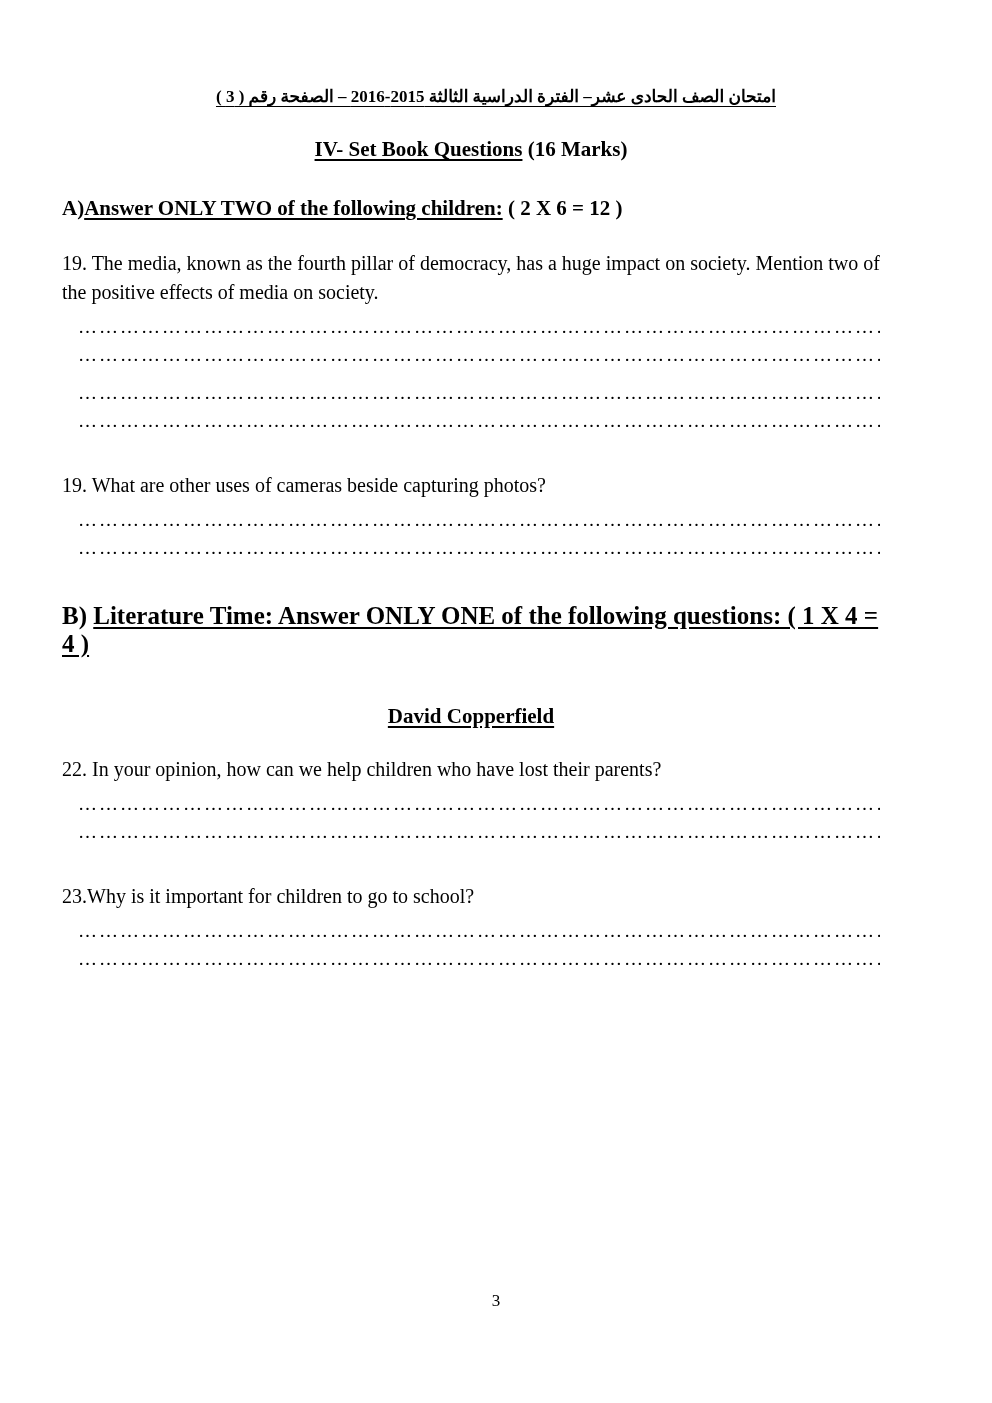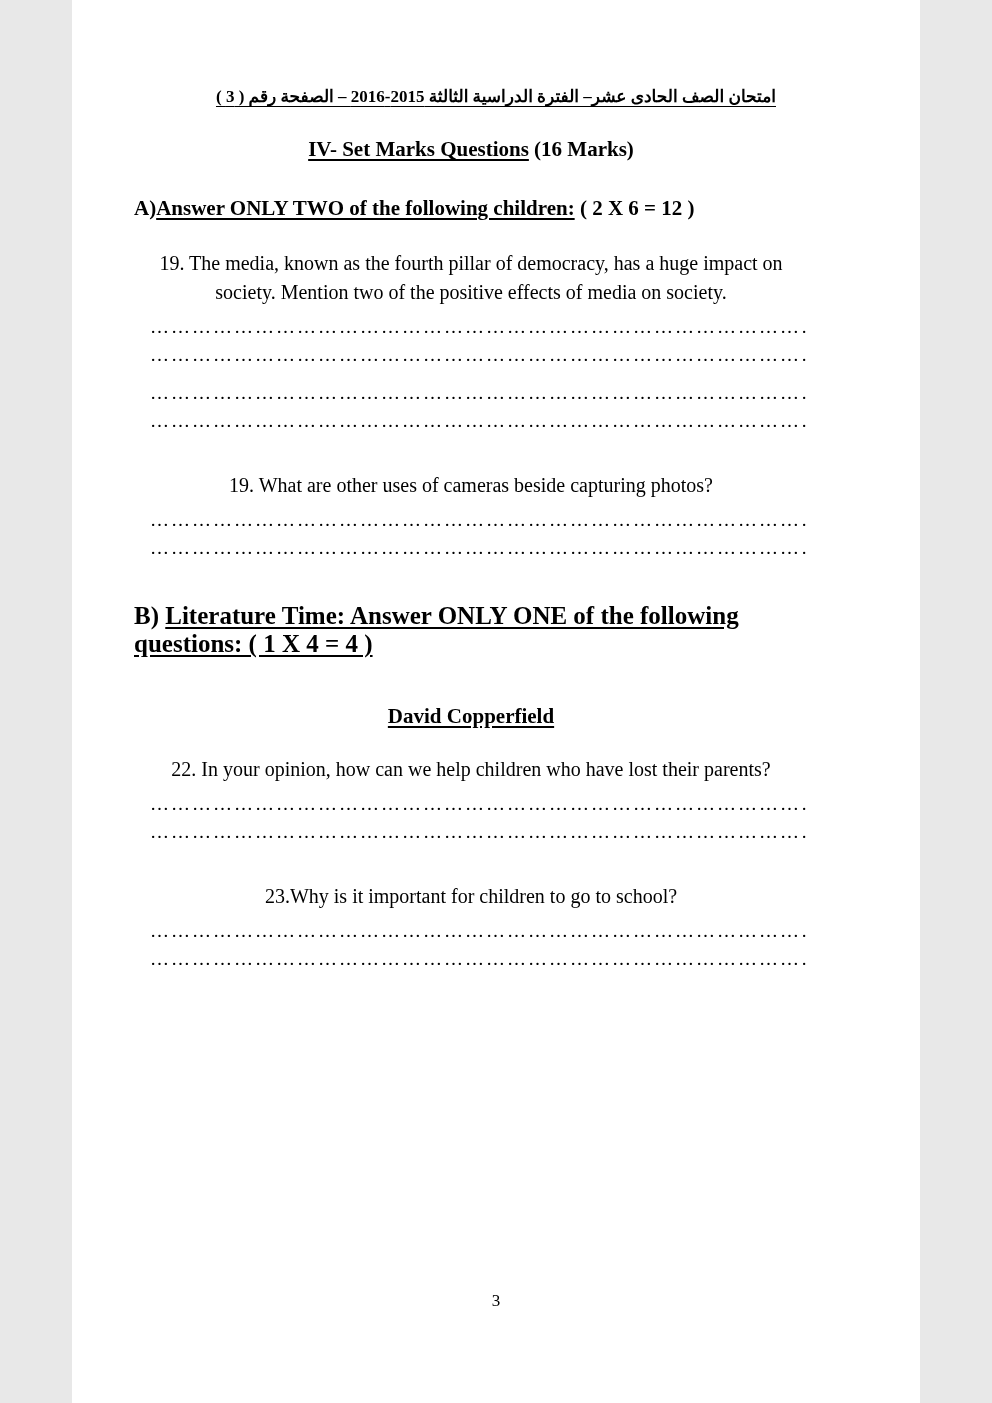--- a/index.html
+++ b/index.html
@@ -1,18 +1,18 @@
 <!DOCTYPE html>
 <html><head>
 <meta charset="utf-8">
 <style>
   * { box-sizing: border-box; }
   html, body { margin: 0; padding: 0; background: #e8e8e8; }
   .page {
-    width: 848px;
+    width: 992px;
     height: 1403px;
     margin: 0 auto;
     background: #ffffff;
     position: relative;
     font-family: "Liberation Serif", serif;
     color: #000000;
     overflow: hidden;
   }
   .header-ar {
     padding-top: 86px;
@@ -34,21 +34,20 @@
   .u { text-decoration: underline; text-underline-offset: 3px; }
   .part-heading {
     margin-top: 34px;
     font-size: 21px;
     font-weight: bold;
   }
   .q-text {
     margin: 26px 0 6px 0;
     font-size: 20px;
     line-height: 1.45;
-    text-align: center;
   }
   .q-text.first { margin-top: 28px; }
   .dots {
     white-space: nowrap;
     overflow: hidden;
     padding-left: 16px;
     font-size: 19px;
     line-height: 28px;
     letter-spacing: 2px;
     color: #000;
@@ -81,21 +80,21 @@
 
 <div class="page">
 
   <div class="header-ar">
     <span class="u">امتحان الصف الحادى عشر– الفترة الدراسية الثالثة 2015-2016 – الصفحة رقم ( 3 )</span>
   </div>
 
   <div class="content">
 
     <div class="section-title">
-      <span class="u">IV- Set Marks Questions</span><span> (16 Marks)</span>
+      <span class="u">IV- Set Book Questions</span><span> (16 Marks)</span>
     </div>
 
     <div class="part-heading">
       <span>A)</span><span class="u">Answer ONLY TWO of the following children:</span><span> ( 2 X 6 = 12 )</span>
     </div>
 
     <div class="question">
       <p class="q-text first">19. The media, known as the fourth pillar of democracy, has a huge impact on society. Mention two of the positive effects of media on society.</p>
       <div class="dots">………………………………………………………………………………………………………………………………………………………………………………</div>
       <div class="dots">………………………………………………………………………………………………………………………………………………………………………………</div>

